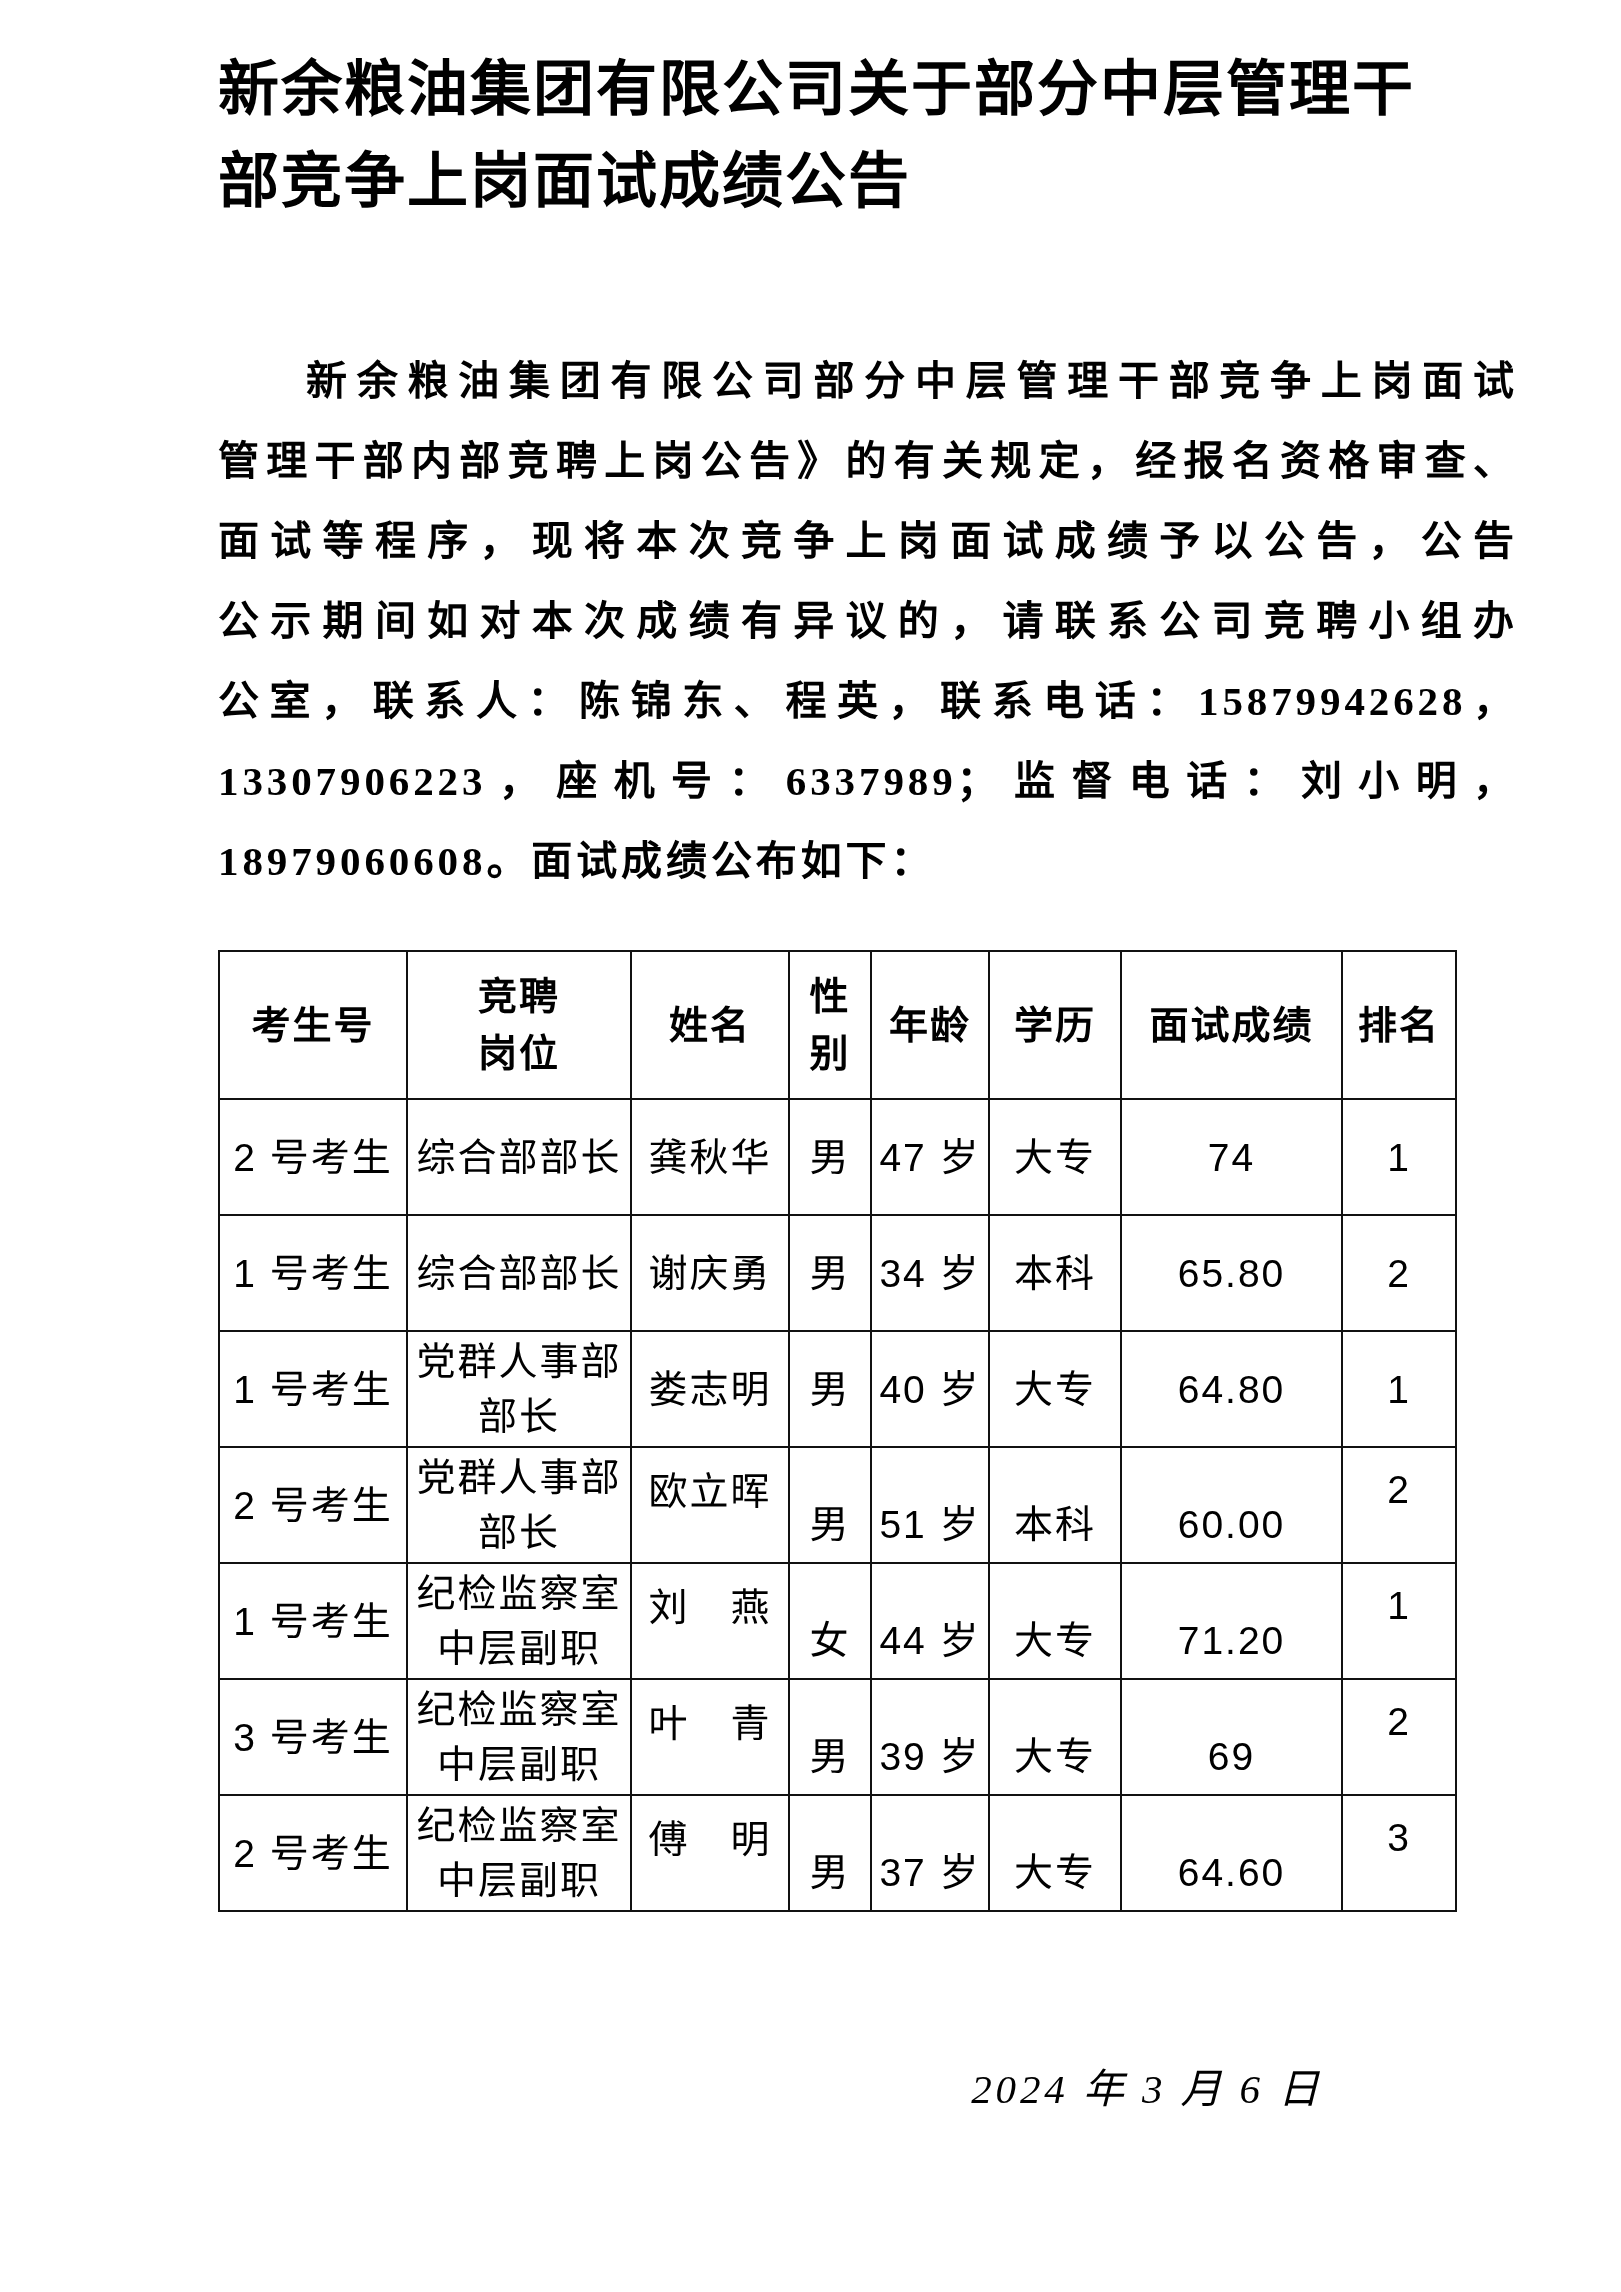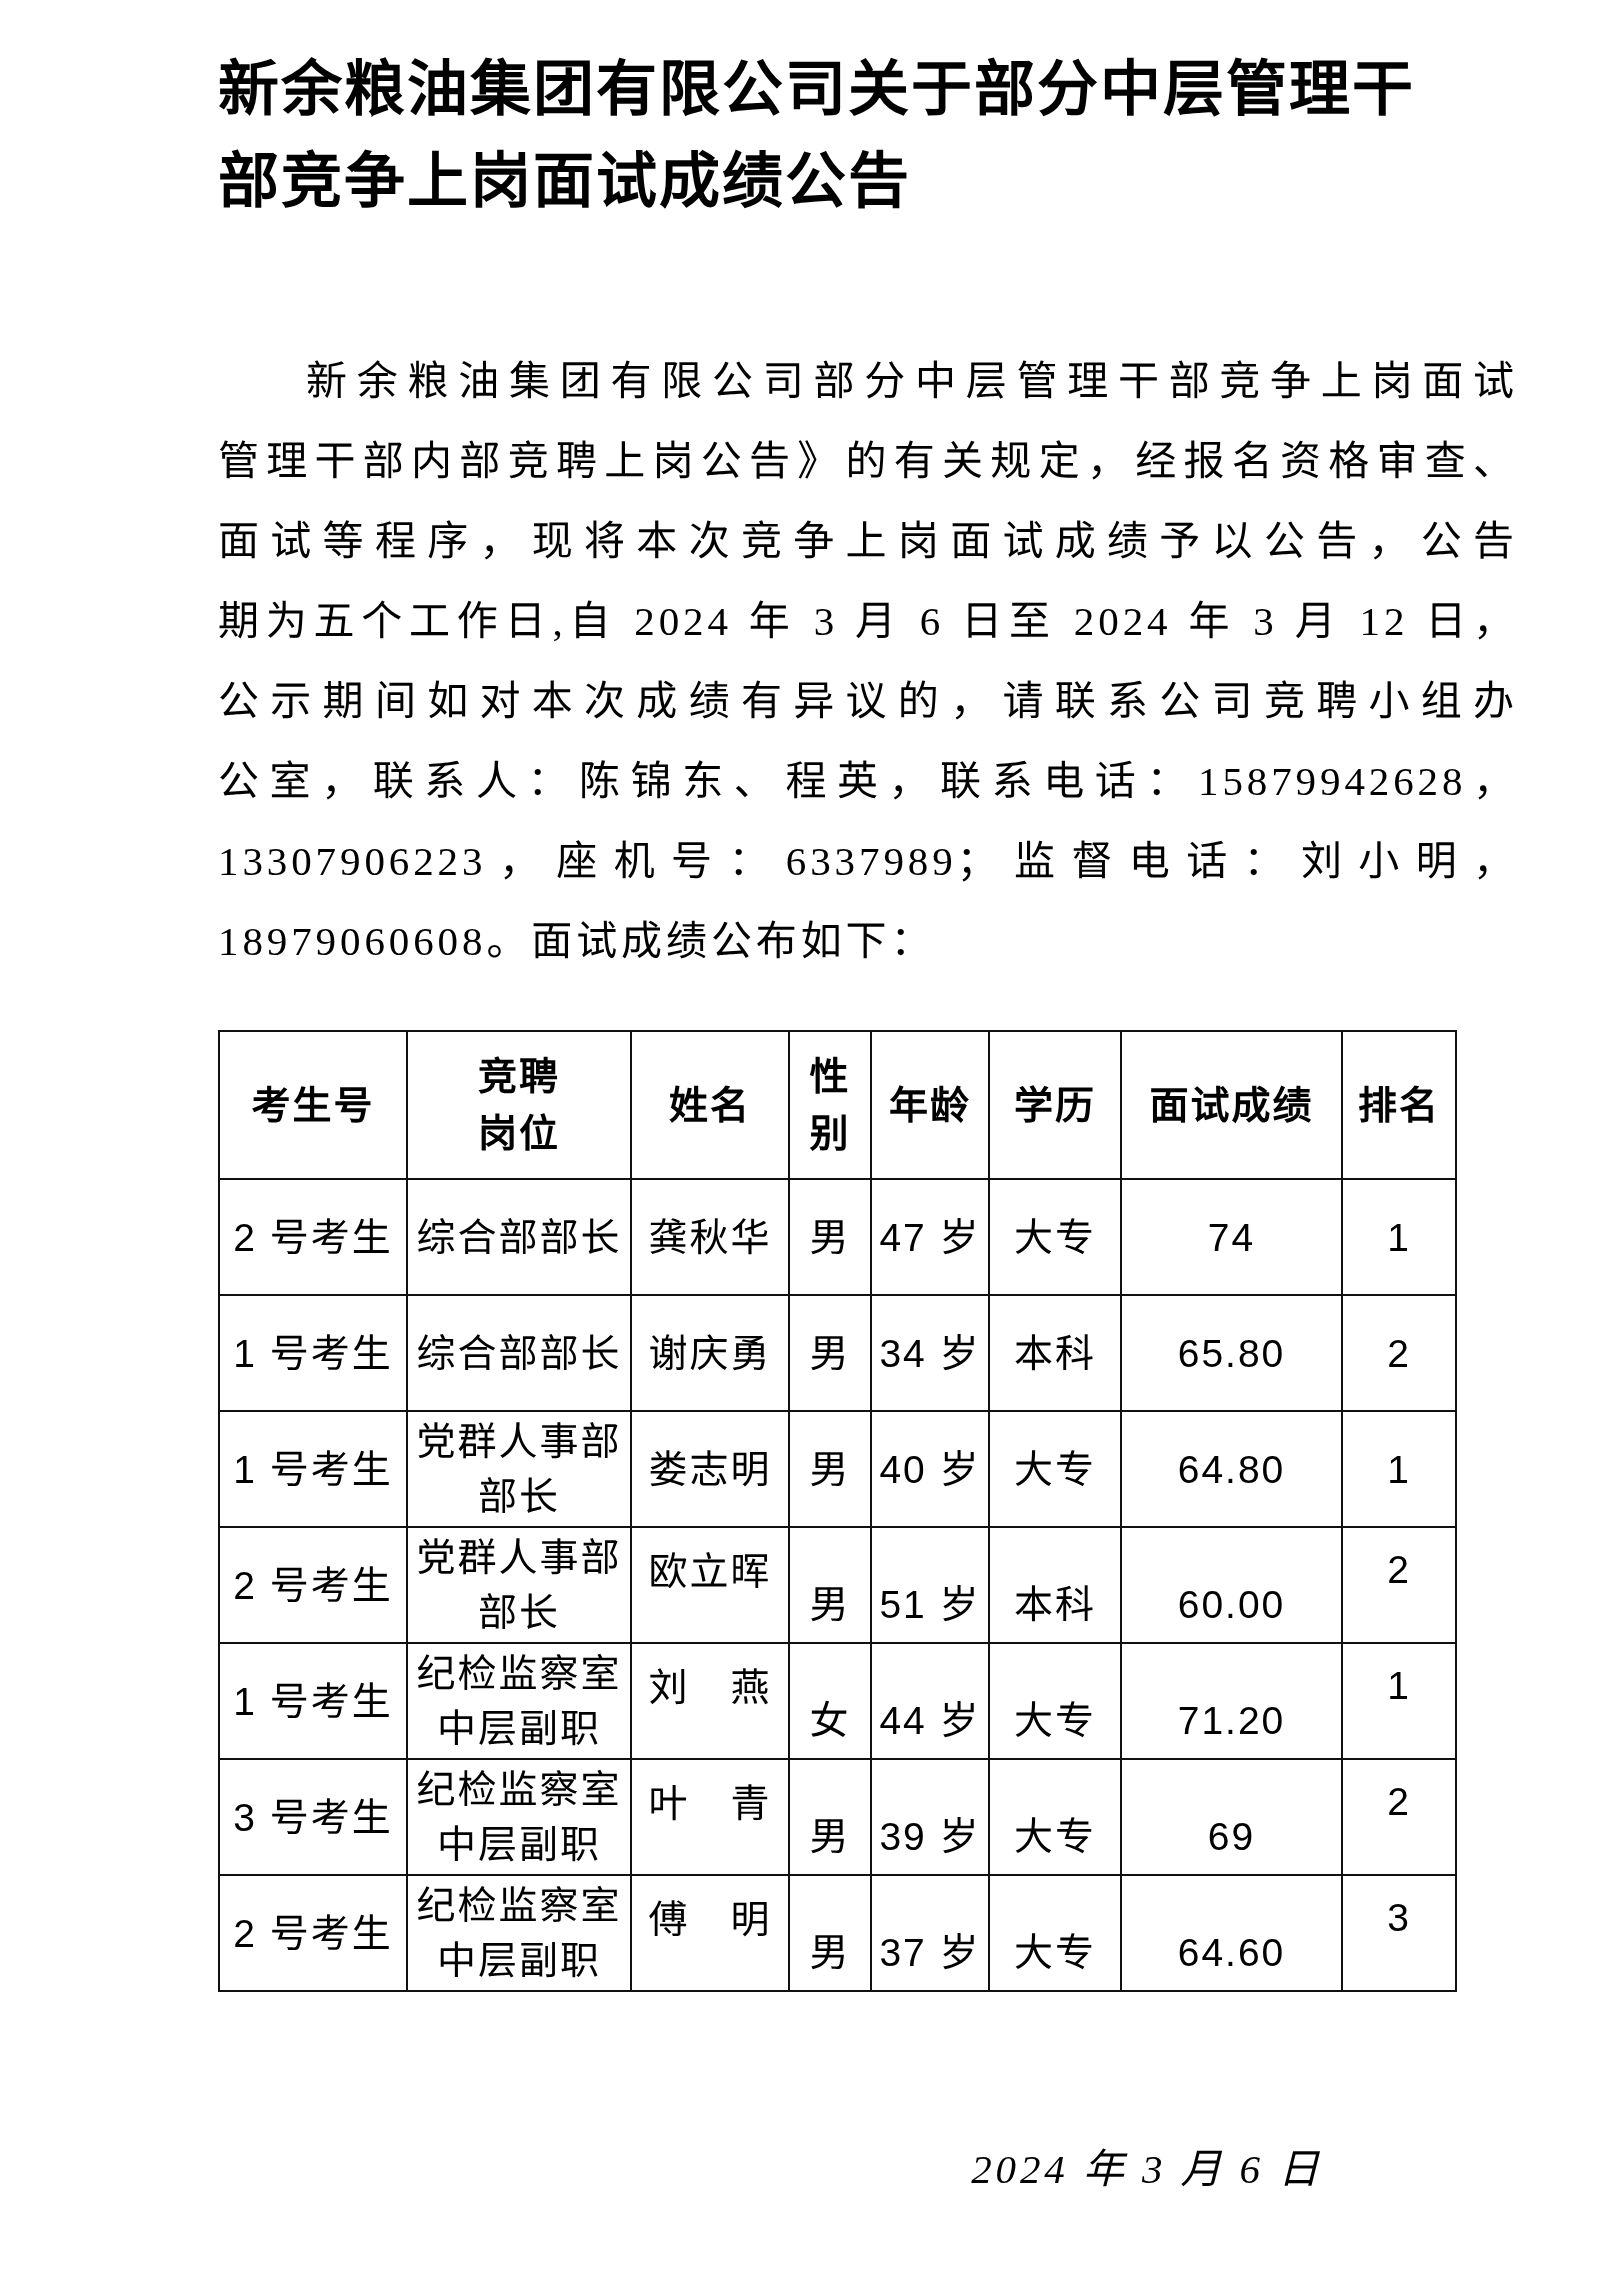--- a/index.html
+++ b/index.html
@@ -19,20 +19,21 @@
     text-align: left;
     font-family: "Liberation Sans", "DejaVu Sans", sans-serif;
     font-weight: bold;
     font-size: 61px;
     line-height: 92px;
     letter-spacing: 2px;
   }
   
   .doc-body {
     margin: 114px 103px 0 218px;
+    font-weight: bold;
   }
   .bline {
     font-size: 41px;
     line-height: 80px;
     letter-spacing: 3.9px;
     text-align: justify;
     text-align-last: justify;
     white-space: nowrap;
   }
   .bline.first { text-indent: 88px; }
@@ -96,21 +97,20 @@
 
   <div class="doc-title">
     <div>新余粮油集团有限公司关于部分中层管理干</div>
     <div>部竞争上岗面试成绩公告</div>
   </div>
 
   <div class="doc-body">
     <div class="bline first">新余粮油集团有限公司部分中层管理干部竞争上岗面试</div>
     <div class="bline">管理干部内部竞聘上岗公告》的有关规定，经报名资格审查、</div>
     <div class="bline">面试等程序，现将本次竞争上岗面试成绩予以公告，公告</div>
-    <div class="bline">期为五个工作日,自 2024 年 3 月 6 日至 2024 年 3 月 12 日，</div>
     <div class="bline">公示期间如对本次成绩有异议的，请联系公司竞聘小组办</div>
     <div class="bline">公室，联系人：陈锦东、程英，联系电话：15879942628，</div>
     <div class="bline">13307906223，座机号：6337989；监督电话：刘小明，</div>
     <div class="bline last">18979060608。面试成绩公布如下：</div>
   </div>
 
   <table class="results">
     <colgroup>
       <col style="width:188px">
         <col style="width:224px">

